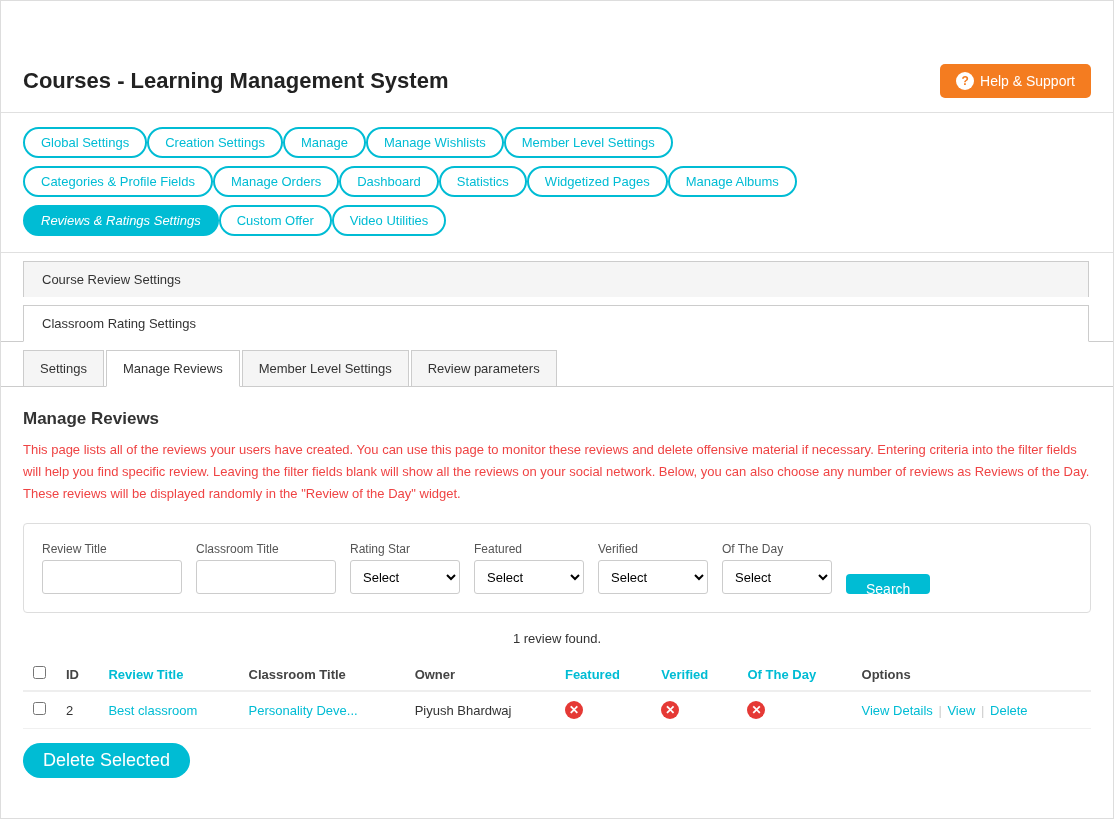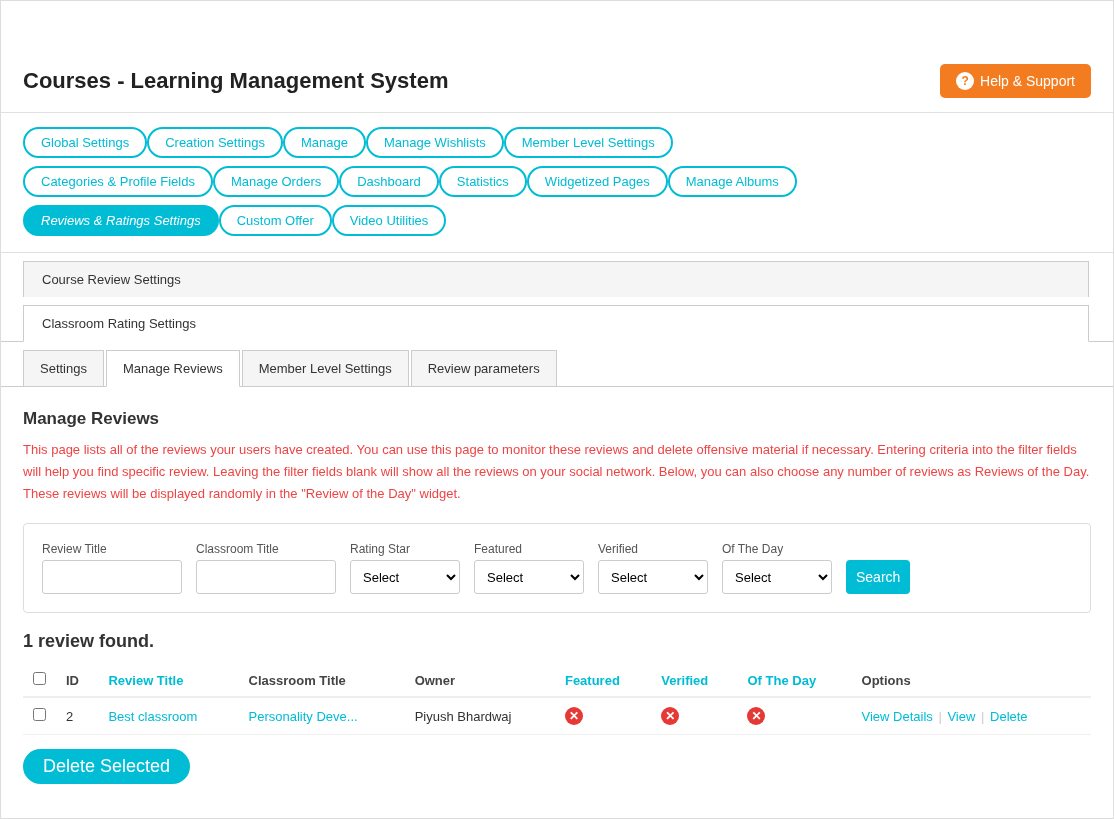--- a/index.html
+++ b/index.html
@@ -22,22 +22,22 @@
     .content { padding: 22px 22px; }
     .section-title { font-size: 17px; font-weight: bold; margin-bottom: 10px; }
     .description { font-size: 13px; color: #ef4444; line-height: 1.7; margin-bottom: 18px; }
     .filter-box { border: 1px solid #ddd; border-radius: 4px; padding: 18px 18px 18px; margin-bottom: 18px; background: #fff; }
     .filter-row { display: flex; flex-wrap: wrap; align-items: flex-end; gap: 14px; }
     .filter-field { display: flex; flex-direction: column; gap: 4px; }
     .filter-field label { font-size: 12px; color: #555; }
     .filter-field input, .filter-field select { border: 1px solid #ccc; border-radius: 3px; padding: 5px 8px; font-size: 13px; height: 34px; background: #fff; }
     .filter-field input { width: 140px; }
     .filter-field select { width: 110px; }
-    .search-btn { background: #00bcd4; color: #fff; border: none; border-radius: 4px; padding: 7px 10px; font-size: 14px; cursor: pointer; height: 34px; align-self: flex-end; }
-    .result-count { font-size: 18px; font-weight: bold; margin-bottom: 12px; }
+    .search-btn { background: #00bcd4; color: #fff; border: none; border-radius: 4px; padding: 7px 20px; font-size: 14px; cursor: pointer; height: 20px; align-self: flex-end; }
+    .result-count { font-size: 13px; font-weight: normal; margin-bottom: 12px; text-align: center; }
     .reviews-table { width: 100%; border-collapse: collapse; }
     .reviews-table th { text-align: left; padding: 8px 10px; font-size: 13px; border-bottom: 2px solid #eee; color: #444; font-weight: bold; }
     .reviews-table th.colored { color: #00bcd4; }
     .reviews-table td { padding: 9px 10px; font-size: 13px; border-bottom: 1px solid #f0f0f0; vertical-align: middle; }
     .reviews-table td a { color: #00bcd4; text-decoration: none; }
     .circle-x { display: inline-block; width: 18px; height: 18px; border-radius: 50%; background: #e53935; color: #fff; font-size: 12px; text-align: center; line-height: 18px; font-weight: bold; }
     .delete-btn { background: #00bcd4; color: #fff; border: none; border-radius: 20px; padding: 7px 20px; font-size: 18px; cursor: pointer; margin-top: 14px; }
     .checkbox-col { width: 28px; }
     input[type="checkbox"] { cursor: pointer; }
     .pipe { color: #ccc; margin: 0 2px; }

